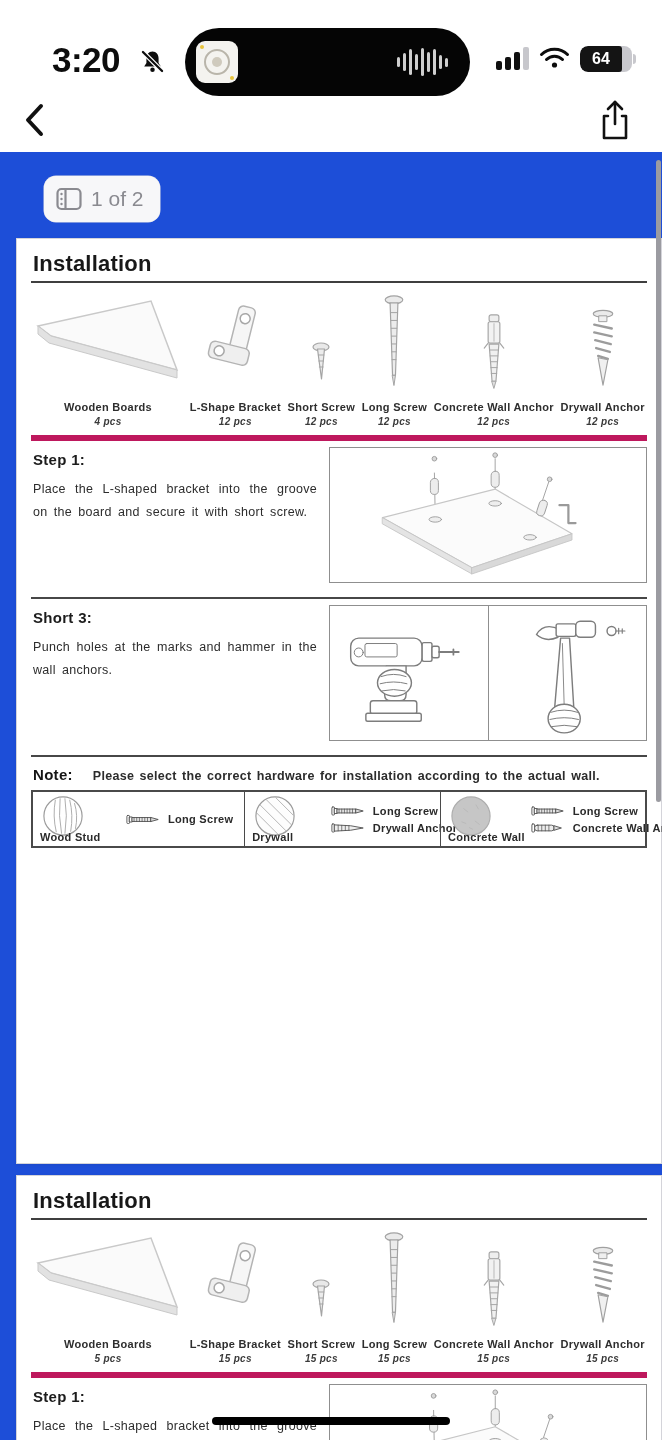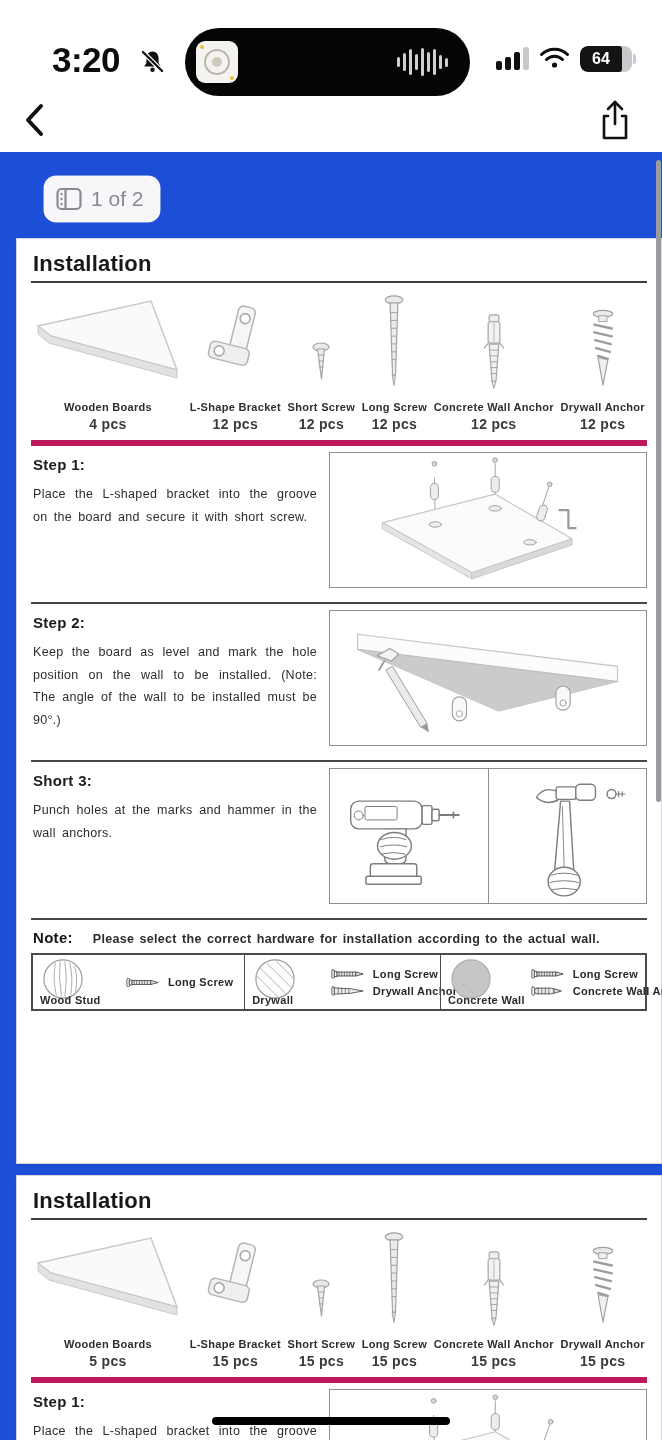--- a/index.html
+++ b/index.html
@@ -36,21 +36,21 @@
 
   
   .doc-page { position:absolute; left:8px; width:646px; background:#fff; border:1px solid #d4d4da; box-shadow:0 1px 3px rgba(0,0,0,0.08); padding:10px 14px 0 14px; color:#222; letter-spacing:0.3px;margin-left:8px; }
   .page-1 { top:86px; height:926px; }
   .page-2 { top:1023px; height:266px; overflow:hidden; }
   .doc-title { font-size:22px; font-weight:700; color:#181818; border-bottom:2px solid #3f3f3f; padding:2px 2px 4px 2px; letter-spacing:0.2px; }
   .parts-row { display:flex; justify-content:space-between; align-items:flex-end; padding:10px 2px 0 2px; border-bottom:6px solid #be185d; }
   .part { display:flex; flex-direction:column; align-items:center; }
   .part-img { display:flex; align-items:flex-end; justify-content:center; height:98px; }
   .part-name { font-size:11px; font-weight:700; color:#2e2e2e; margin-top:10px; white-space:nowrap; }
-  .part-qty { font-size:14px; font-weight:600; color:#3a3a3a; margin:3px 0 8px 0; }
+  .part-qty { font-size:10px; font-weight:600; color:#3a3a3a; margin:3px 0 8px 0;font-style:italic; }
   .step-row { display:flex; border-bottom:2px solid #474747; height:158px; padding:6px 0 12px 2px; }
   .step-textcol { flex:1; padding-right:12px; }
   .step-label { font-size:15px; font-weight:700; color:#1c1c1c; margin:4px 0 10px 0; }
   .step-text { font-size:12.5px; line-height:1.8; color:#2c2c2c; text-align:justify; word-spacing:2.5px; }
   .step-imgbox { width:318px; border:1px solid #8f8f8f; background:#fff; align-self:stretch; margin-bottom:2px; }
   .step-imgbox svg { display:block; width:100%; height:100%; }
   .imgbox-split { display:flex; }
   .imgbox-split .half { flex:1; }
   .imgbox-split .half + .half { border-left:1px solid #8f8f8f; }
   .note-row { display:flex; align-items:baseline; gap:20px; padding:9px 2px 7px 2px; }
@@ -424,31 +424,20 @@
           <div class="step-label">Step 1:</div>
           <div class="step-text">Place the L-shaped bracket into the groove on the board and secure it with short screw.</div>
         </div>
         <div class="step-imgbox">
             <svg viewBox="0 0 320 150">
               <use href="#sym-step1"></use>
             </svg>
           </div>
       </div>
 
-      <div class="step-row">
-        <div class="step-textcol">
-          <div class="step-label">Step 2:</div>
-          <div class="step-text">Keep the board as level and mark the hole position on the wall to be installed. (Note: The angle of the wall to be installed must be 90°.)</div>
-        </div>
-        <div class="step-imgbox">
-            <svg viewBox="0 0 320 150">
-              <use href="#sym-step2"></use>
-            </svg>
-          </div>
-      </div>
 
       <div class="step-row">
         <div class="step-textcol">
           <div class="step-label">Short 3:</div>
           <div class="step-text">Punch holes at the marks and hammer in the wall anchors.</div>
         </div>
         <div class="step-imgbox imgbox-split">
           <div class="half">
               <svg viewBox="0 0 158 150">
                 <use href="#sym-drill"></use>

